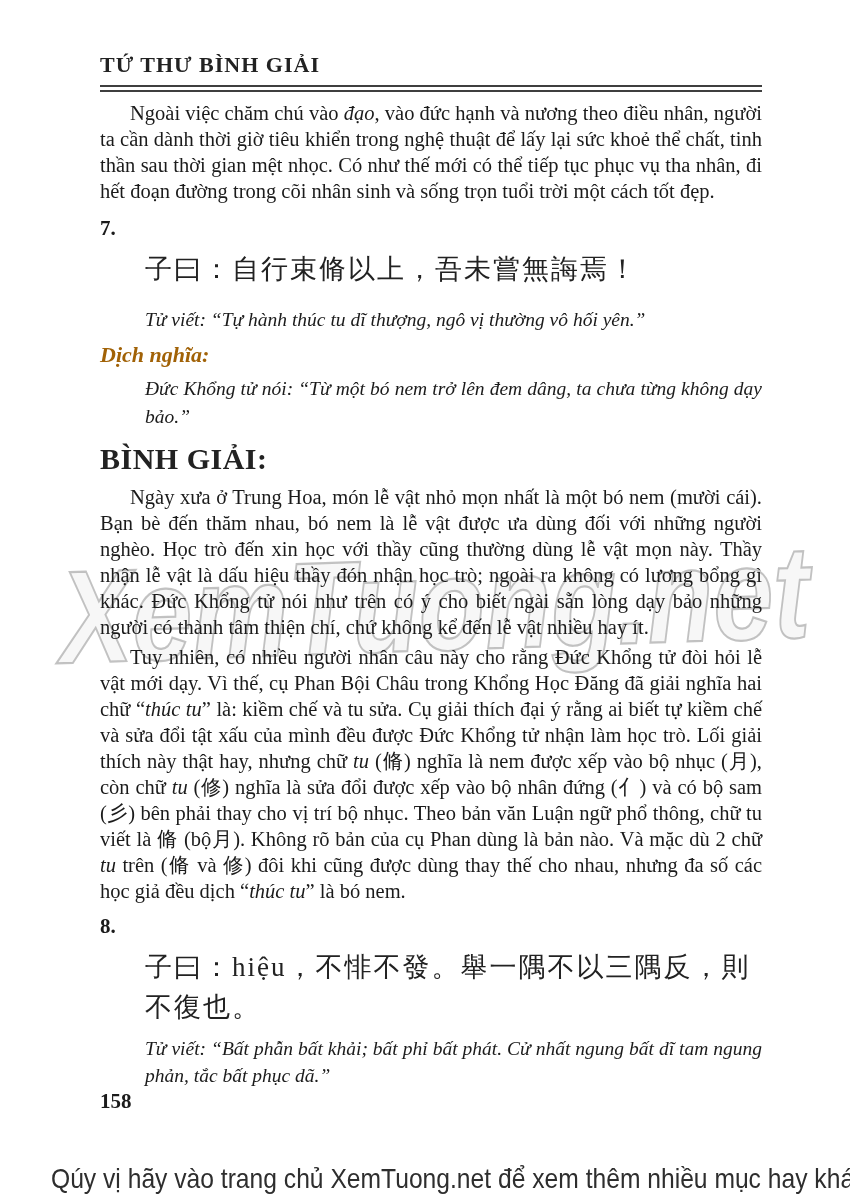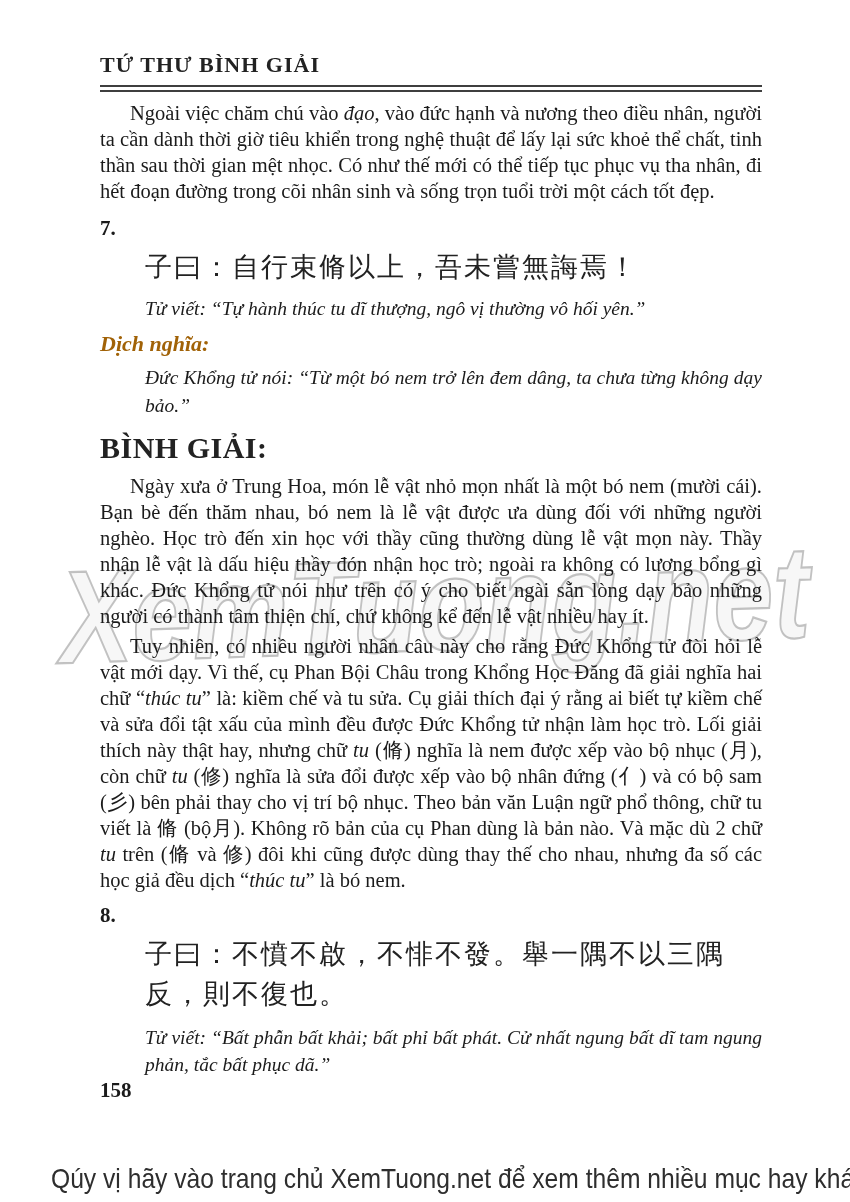--- a/index.html
+++ b/index.html
@@ -6,22 +6,22 @@
   .page{
     position:relative;width:850px;height:1202px;background:#ffffff;
     font-family:"Liberation Serif",serif;color:#1b1b1b;overflow:hidden;
   }
   .content{position:absolute;left:100px;top:0;width:662px;z-index:1;}
   .header-title{margin:52px 0 0 0;font-size:22px;font-weight:700;letter-spacing:1px;color:#222;}
   .double-rule{margin-top:7px;height:3px;border-top:2px solid #3f3f3f;border-bottom:2px solid #3f3f3f;}
   .body-para{margin:8px 0 0 0;font-size:20.5px;line-height:26px;text-align:justify;text-indent:30px;}
   .sec-num{margin-top:12px;font-size:21px;font-weight:700;}
   .chinese{margin-top:8px;padding-left:45px;font-size:27px;line-height:40px;letter-spacing:2px;
-    font-family:Liberation Mono, monospace;color:#222;}
-  .translit{margin-top:6px;padding-left:45px;font-size:19.5px;line-height:27px;font-style:italic;text-align:justify;}
+    font-family:Liberation Serif, serif;color:#222;}
+  .translit{margin-top:17px;padding-left:45px;font-size:19.5px;line-height:27px;font-style:italic;text-align:justify;}
   .subhead-italic{margin-top:9px;font-size:22px;font-weight:700;font-style:italic;color:#a16207;}
   .trans-para{margin-top:7px;padding-left:45px;font-size:19.5px;line-height:28px;font-style:italic;text-align:justify;}
   .subhead{margin-top:11px;font-size:30px;font-weight:700;letter-spacing:.5px;color:#222;}
   .page-num{margin-top:0;font-size:21px;font-weight:700;}
   .watermark-svg{position:absolute;left:30px;top:505px;overflow:visible;z-index:0;
     transform:rotate(-2deg);pointer-events:none;}
   .footer{
     position:absolute;left:0;bottom:7px;width:850px;text-align:center;z-index:2;
     font-family:"Liberation Sans",sans-serif;font-size:28px;color:#2e2e2e;
     white-space:nowrap;transform:scaleX(0.88);transform-origin:50% 50%;
@@ -53,21 +53,21 @@
       <div class="subhead-italic">Dịch nghĩa:</div>
       <div class="trans-para">Đức Khổng tử nói: “Từ một bó nem trở lên đem dâng, ta chưa từng không dạy bảo.”</div>
 
       <div class="subhead">BÌNH GIẢI:</div>
       <p class="body-para">Ngày xưa ở Trung Hoa, món lễ vật nhỏ mọn nhất là một bó nem (mười cái). Bạn bè đến thăm nhau, bó nem là lễ vật được ưa dùng đối với những người nghèo. Học trò đến xin học với thầy cũng thường dùng lễ vật mọn này. Thầy nhận lễ vật là dấu hiệu thầy đón nhận học trò; ngoài ra không có lương bổng gì khác. Đức Khổng tử nói như trên có ý cho biết ngài sẵn lòng dạy bảo những người có thành tâm thiện chí, chứ không kể đến lễ vật nhiều hay ít.</p>
       <p class="body-para" style="margin-top:4px;"><span>Tuy nhiên, có nhiều người nhân câu này cho rằng Đức Khổng tử đòi hỏi lễ vật mới dạy. Vì thế, cụ Phan Bội Châu trong Khổng Học Đăng đã giải nghĩa hai chữ “</span><em>thúc tu</em><span>” là: kiềm chế và tu sửa. Cụ giải thích đại ý rằng ai biết tự kiềm chế và sửa đổi tật xấu của mình đều được Đức Khổng tử nhận làm học trò. Lối giải thích này thật hay, nhưng chữ </span><em>tu</em><span> (脩) nghĩa là nem được xếp vào bộ nhục (月), còn chữ </span><em>tu</em><span> (修) nghĩa là sửa đổi được xếp vào bộ nhân đứng (亻) và có bộ sam (彡) bên phải thay cho vị trí bộ nhục. Theo bản văn Luận ngữ phổ thông, chữ tu viết là 脩 (bộ月). Không rõ bản của cụ Phan dùng là bản nào. Và mặc dù 2 chữ </span><em>tu</em><span> trên (脩 và 修) đôi khi cũng được dùng thay thế cho nhau, nhưng đa số các học giả đều dịch “</span><em>thúc tu</em><span>” là bó nem.</span></p>
     </div>
 
     <div>
       <div class="sec-num" style="margin-top:10px;">8.</div>
-      <div class="chinese">子曰：不憤不啟，不悱不發。舉一隅不以三隅反，則不復也。</div>
+      <div class="chinese">子曰：hiệu，不悱不發。舉一隅不以三隅反，則不復也。</div>
       <div class="translit" style="margin-top:8px;">Tử viết: “Bất phẫn bất khải; bất phỉ bất phát. Cử nhất ngung bất dĩ tam ngung phản, tắc bất phục dã.”</div>
     </div>
 
     <div class="page-num">158</div>
   </div>
 
   <div class="footer">
     <span>Qúy vị hãy vào trang chủ </span><span>XemTuong.net</span><span> để xem thêm nhiều mục hay khác</span>
   </div>
 

